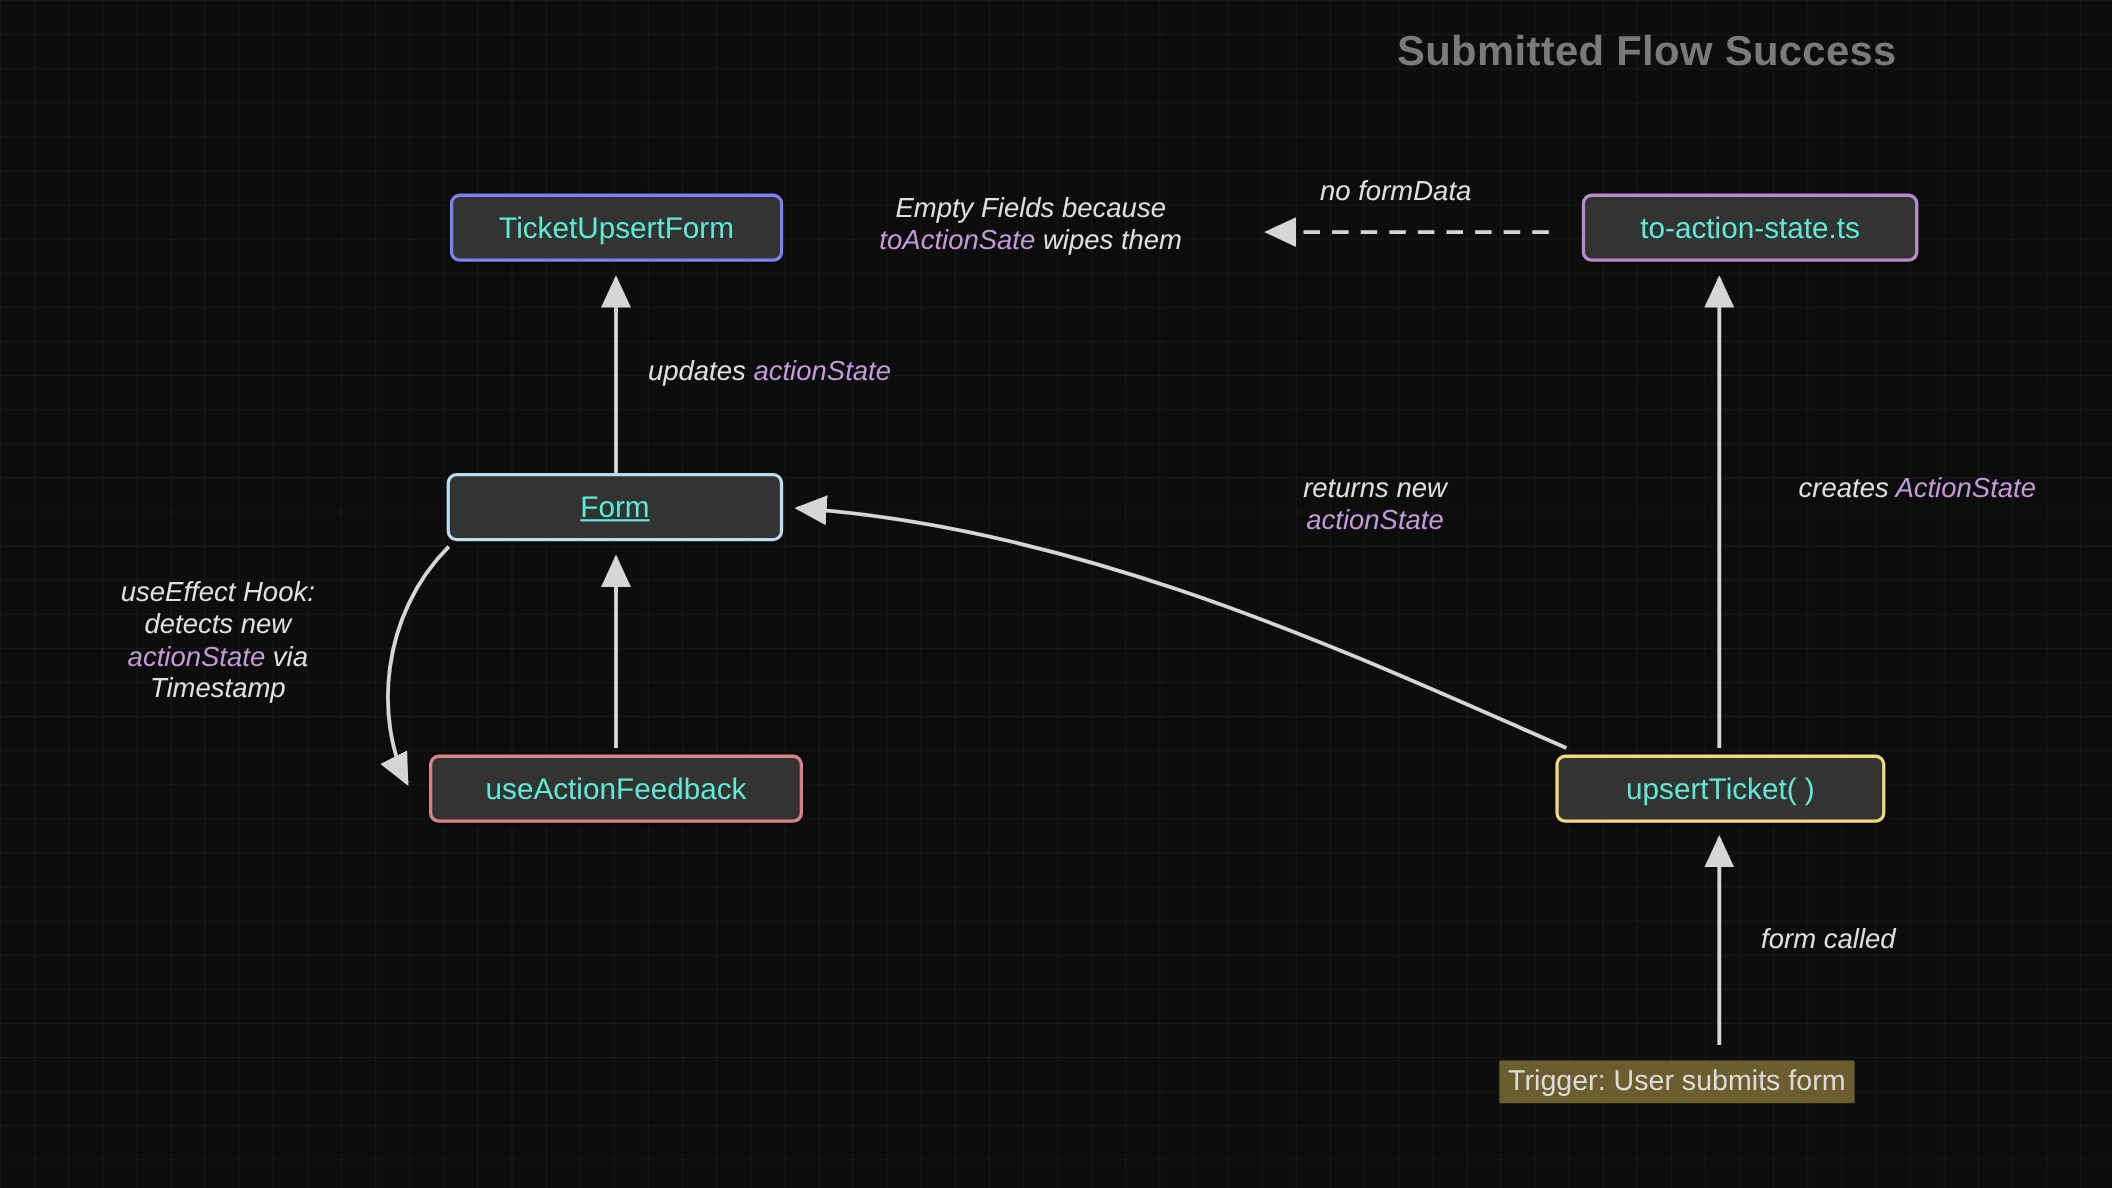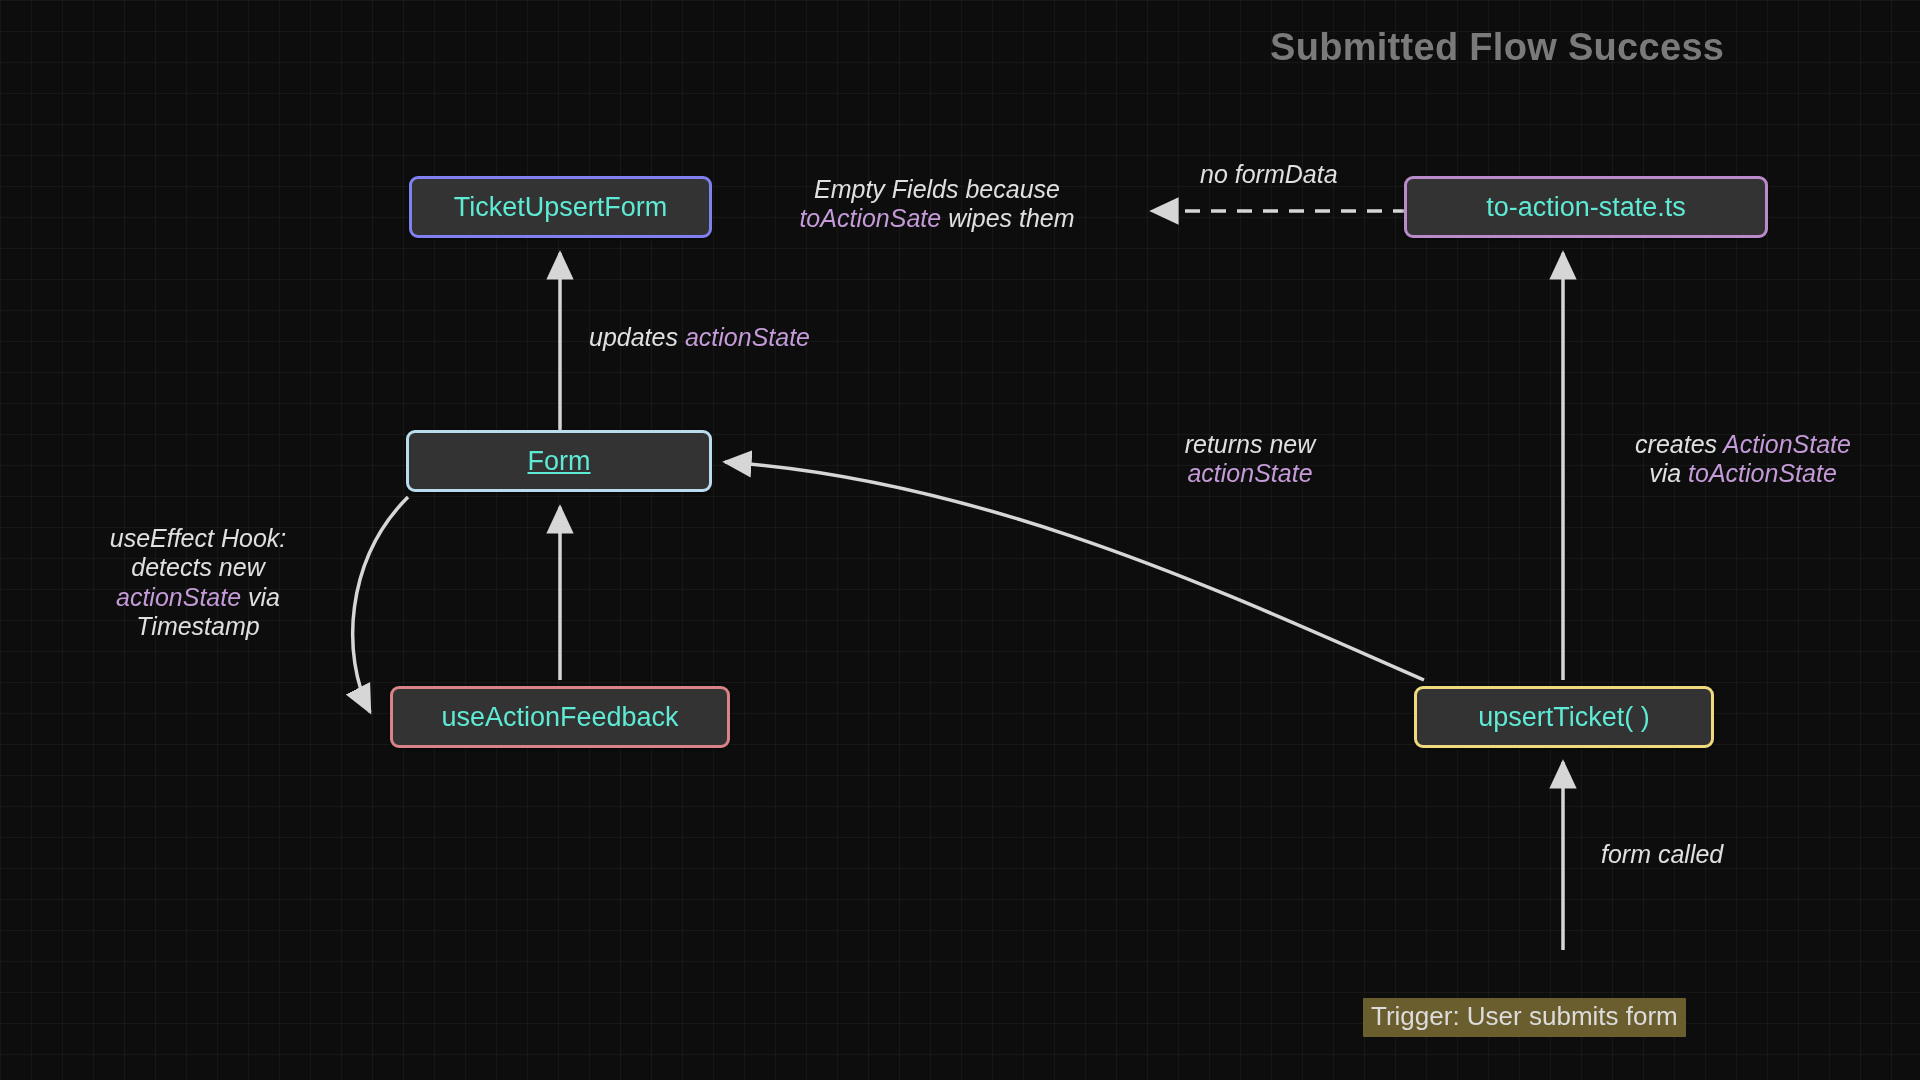--- a/index.html
+++ b/index.html
@@ -110,29 +110,29 @@
   </div>
 
   <div class="node node-form" style="left:406px; top:430px; width:306px; height:62px;">
     <span>Form</span>
   </div>
 
   <div class="node node-useactionfeedback" style="left:390px; top:686px; width:340px; height:62px;">
     <span>useActionFeedback</span>
   </div>
 
-  <div class="node node-toactionstate" style="left:1404px; top:176px; width:364px; height:62px;">
+  <div class="node node-toactionstate" style="left:1438px; top:176px; width:306px; height:62px;">
     <span>to-action-state.ts</span>
   </div>
 
   <div class="node node-upsertticket" style="left:1414px; top:686px; width:300px; height:62px;">
     <span>upsertTicket( )</span>
   </div>
 
-  <div class="trigger" style="left:1363px; top:998px;">
+  <div class="trigger" style="left:1363px; top:964px;">
     <span>Trigger: User submits form</span>
   </div>
 
   <div class="label lbl-center" style="left:752px; top:175px; width:370px;">
     <div><span>Empty Fields because</span></div>
     <div><span class="accent">toActionSate</span><span> wipes them</span></div>
   </div>
 
   <div class="label" style="left:1200px; top:160px;">
     <span>no formData</span>
@@ -150,20 +150,19 @@
   </div>
 
 
   <div class="label lbl-center" style="left:1130px; top:430px; width:240px;">
     <div><span>returns new</span></div>
     <div><span class="accent">actionState</span></div>
   </div>
 
   <div class="label lbl-center" style="left:1588px; top:430px; width:310px;">
     <div><span>creates </span><span class="accent">ActionState</span></div>
-    <div><span>via </span><span class="accent">toActionState</span></div>
   </div>
 
   <div class="label" style="left:1601px; top:840px;">
     <span>form called</span>
   </div>
 
 </div>
 
 </body></html>

